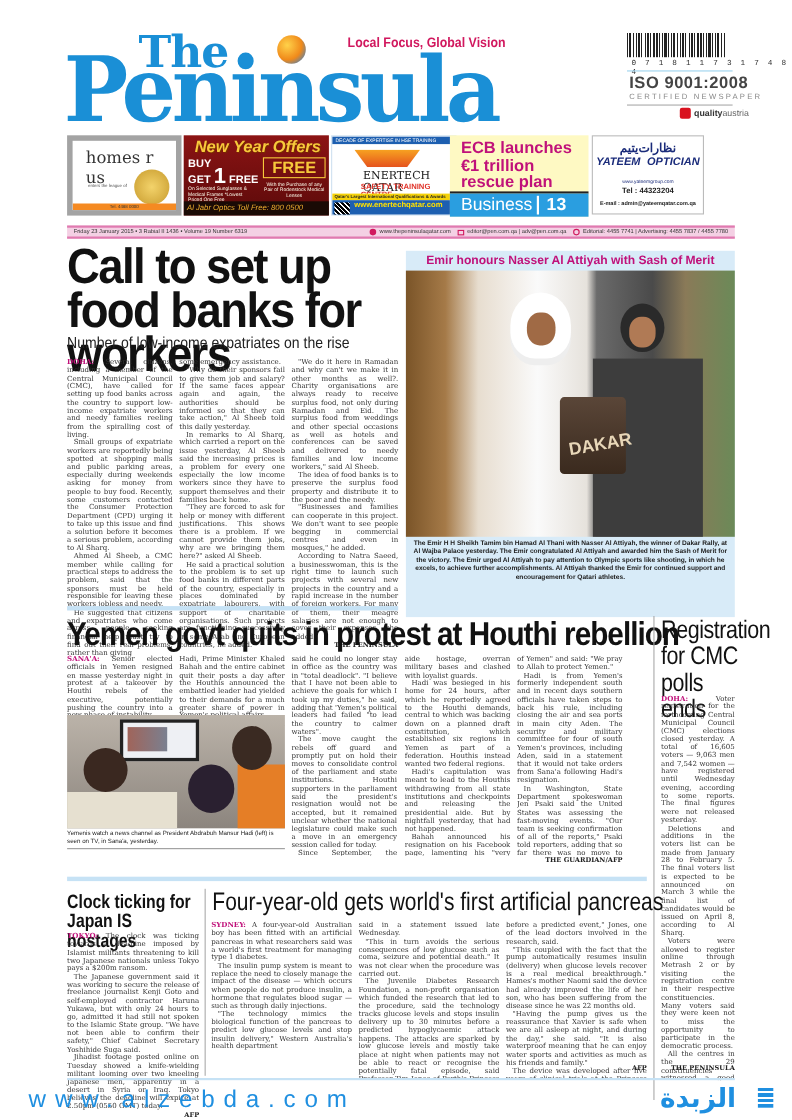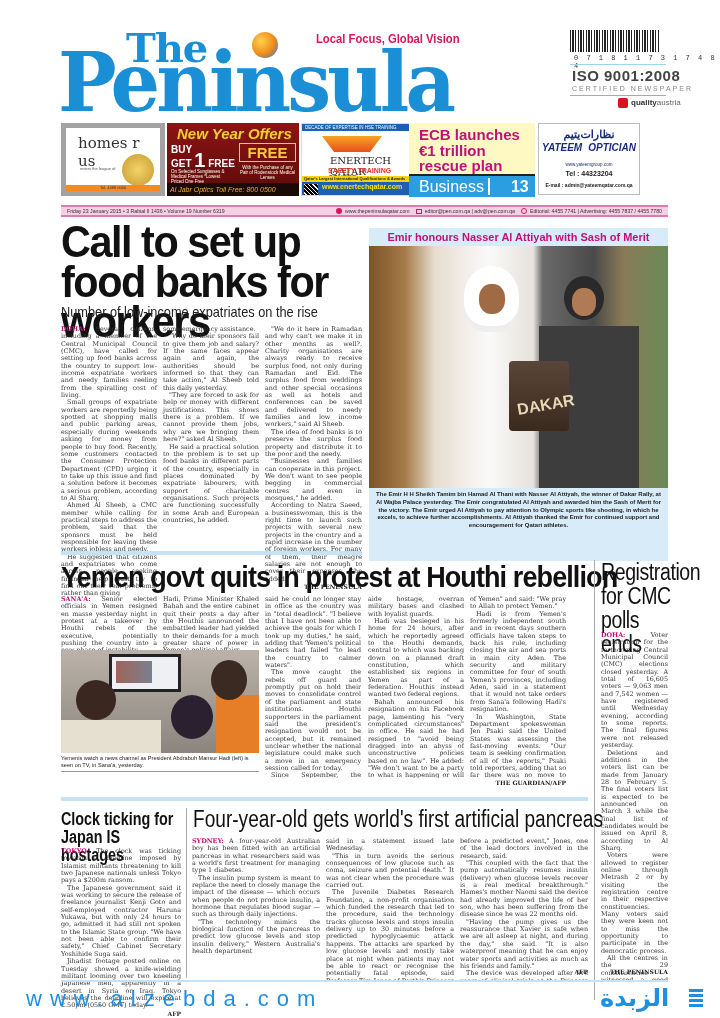--- a/index.html
+++ b/index.html
@@ -38,21 +38,21 @@
 .ad-ener .wing{position:absolute;left:20px;top:12px;width:60px;height:16px;background:linear-gradient(#f7a321,#e5521d);clip-path:polygon(0 0,100% 0,80% 100%,20% 100%)}
 .ad-ener .n1{position:absolute;left:28px;top:31px;font-family:"DejaVu Serif",serif;font-size:10px;color:#222}
 .ad-ener .n2{position:absolute;left:26px;top:43px;font-size:7px;font-weight:bold;color:#e0352b}
 .ad-ener .strip{position:absolute;left:0;right:0;top:52px;height:6px;background:#f5d20a;font-size:4px;color:#222;padding:0 2px;font-weight:bold}
 .ad-ener .bot{position:absolute;left:0;right:0;top:58px;height:15px;background:#1d5fb0;color:#ffe000;font-size:7px;font-weight:bold;padding:1px 0 0 20px}
 .ad-ener .qr{position:absolute;left:2px;top:60px;width:14px;height:12px;background:repeating-linear-gradient(45deg,#000 0 2px,#fff 2px 3px)}
 .ecb{left:409px;top:123px;width:126px;height:74px;background:#fef9c3}
 .ecb .h{position:absolute;left:10px;top:4px;font-family:"Liberation Sans",sans-serif;font-weight:bold;font-size:15px;line-height:15.5px;color:#c0117a}
 .ecb .rule{position:absolute;left:0;right:0;top:51px;height:2px;background:#222}
 .ecb .band{position:absolute;left:0;right:0;top:53px;height:21px;background:#2a9ee0;font-family:"Liberation Sans",sans-serif;font-size:16px;color:#fff;padding:2px 10px;line-height:18px}
-.ecb .band b{padding-left:21px;border-left:2px solid #fff;margin-left:4px}
+.ecb .band b{padding-left:7px;border-left:2px solid #fff;margin-left:4px}
 .yateem{left:538px;top:123px;width:102px;height:72px;border:1px solid #bbb;background:#fff;font-family:"Liberation Sans",sans-serif;text-align:center}
 .yateem .ar{position:absolute;left:4px;right:4px;top:4px;font-size:11px;font-weight:bold;color:#1a2b7a;display:flex;justify-content:center;padding:0 2px}
 .yateem .en{position:absolute;left:3px;right:3px;top:18px;font-size:10px;font-weight:bold;color:#1a2b7a;display:flex;justify-content:space-between;font-style:italic}
 .yateem .url{position:absolute;left:0;right:0;top:38px;font-size:4.5px;color:#1a2b7a}
 .yateem .tel{position:absolute;left:0;right:0;top:46px;font-size:7px;font-weight:bold;color:#222}
 .yateem .mail{position:absolute;left:0;right:0;top:58px;font-size:5px;font-weight:bold;color:#222}
 .dateline{left:61px;top:205px;width:607px;height:12px;background:#f4d0e4;border-top:2px solid #e07ab0;border-bottom:2px solid #e07ab0;font-family:"Liberation Sans",sans-serif;font-size:5.2px;color:#333;display:flex;align-items:center;padding:0 6px}
 .dateline .sp{flex:1}
 .dateline .ic{display:inline-block;width:6px;height:6px;border-radius:50%;background:#d1185e;margin:0 3px 0 6px;vertical-align:middle}
 .dateline .ic.sq{border-radius:0;background:none;border:1px solid #d1185e;height:5px}
@@ -167,20 +167,21 @@
 <div class="abs deck">Number of low-income expatriates on the rise</div>
 <div class="abs col" style="left:61px;top:326px;width:96px">
   <p class="first"><span class="dl">DOHA:</span> <span>Several citizens, including a member of the Central Municipal Council (CMC), have called for setting up food banks across the country to support low-income expatriate workers and needy families reeling from the spiralling cost of living.</span></p>
   <p>Small groups of expatriate workers are reportedly being spotted at shopping malls and public parking areas, especially during weekends asking for money from people to buy food. Recently, some customers contacted the Consumer Protection Department (CPD) urging it to take up this issue and find a solution before it becomes a serious problem, according to Al Sharq.</p>
   <p>Ahmed Al Sheeb, a CMC member while calling for practical steps to address the problem, said that the sponsors must be held responsible for leaving these workers jobless and needy.</p>
   <p>He suggested that citizens and expatriates who come across people seeking financial help must try to find out their real problems, rather than giving</p>
 </div>
 <div class="abs col" style="left:163px;top:326px;width:96px">
   <p class="first">some emergency assistance.</p>
   <p>"Why do their sponsors fail to give them job and salary? If the same faces appear again and again, the authorities should be informed so that they can take action," Al Sheeb told this daily yesterday.</p>
+  <p>In remarks to Al Sharq, which carried a report on the issue yesterday, Al Sheeb said the increasing prices is a problem for every one especially the low income workers since they have to support themselves and their families back home.</p>
   <p>"They are forced to ask for help or money with different justifications. This shows there is a problem. If we cannot provide them jobs, why are we bringing them here?" asked Al Sheeb.</p>
   <p>He said a practical solution to the problem is to set up food banks in different parts of the country, especially in places dominated by expatriate labourers, with support of charitable organisations. Such projects are functioning successfully in some Arab and European countries, he added.</p>
 </div>
 <div class="abs col" style="left:265px;top:326px;width:97px">
   <p>"We do it here in Ramadan and why can't we make it in other months as well?. Charity organisations are always ready to receive surplus food, not only during Ramadan and Eid. The surplus food from weddings and other special occasions as well as hotels and conferences can be saved and delivered to needy families and low income workers," said Al Sheeb.</p>
   <p>The idea of food banks is to preserve the surplus food property and distribute it to the poor and the needy.</p>
   <p>"Businesses and families can cooperate in this project. We don't want to see people begging in commercial centres and even in mosques," he added.</p>
   <p>According to Natra Saeed, a businesswoman, this is the right time to launch such projects with several new projects in the country and a rapid increase in the number of foreign workers. For many of them, their meagre salaries are not enough to cover their expenses, she added.</p>
   <div class="credit">THE PENINSULA</div>
 </div>
@@ -223,20 +224,21 @@
 </div>
 <div class="abs ycap">Yemenis watch a news channel as President Abdrabuh Mansur Hadi (left) is seen on TV, in Sana'a, yesterday.</div>
 <div class="abs col" style="left:265px;top:596px;width:96px;height:182px;overflow:hidden">
   <p class="first">said he could no longer stay in office as the country was in "total deadlock". "I believe that I have not been able to achieve the goals for which I took up my duties," he said, adding that 'Yemen's political leaders had failed "to lead the country to calmer waters".</p>
   <p>The move caught the rebels off guard and promptly put on hold their moves to consolidate control of the parliament and state institutions. Houthi supporters in the parliament said the president's resignation would not be accepted, but it remained unclear whether the national legislature could make such a move in an emergency session called for today.</p>
   <p>Since September, the Houthis had made explicit demands to be closer to political decision making. An initial push on September 19 saw the rebels take control of much of the capital. That move was secured this week when Houthi gunman seized the presidential palace, took Hadi's chief</p>
 </div>
 <div class="abs col" style="left:368px;top:596px;width:96px;height:182px;overflow:hidden">
   <p class="first">aide hostage, overran military bases and clashed with loyalist guards.</p>
   <p>Hadi was besieged in his home for 24 hours, after which he reportedly agreed to the Houthi demands, central to which was backing down on a planned draft constitution, which established six regions in Yemen as part of a federation. Houthis instead wanted two federal regions.</p>
+  <p>Hadi's capitulation was meant to lead to the Houthis withdrawing from all state institutions and checkpoints and releasing the presidential aide. But by nightfall yesterday, that had not happened.</p>
   <p>Bahah announced his resignation on his Facebook page, lamenting his "very complicated circumstances" in office. He said he had resigned to "avoid being dragged into an abyss of unconstructive policies based on no law". He added: "We don't want to be a party to what is happening or will happen." He also offered his "apologies to the patient people</p>
 </div>
 <div class="abs col" style="left:470px;top:596px;width:96px;height:182px;overflow:hidden">
   <p class="first">of Yemen" and said: "We pray to Allah to protect Yemen."</p>
   <p>Hadi is from Yemen's formerly independent south and in recent days southern officials have taken steps to back his rule, including closing the air and sea ports in main city Aden. The security and military committee for four of south Yemen's provinces, including Aden, said in a statement that it would not take orders from Sana'a following Hadi's resignation.</p>
   <p>In Washington, State Department spokeswoman Jen Psaki said the United States was assessing the fast-moving events. "Our team is seeking confirmation of all of the reports," Psaki told reporters, adding that so far there was no move to close the US embassy in Sana'a. "We continue to support a peaceful transition. We've urged all parties and continue to urge all parties to abide by... the peace and national partnership agreement," she said.</p>
 </div>
 <div class="abs credit" style="left:470px;top:779px;width:96px">THE GUARDIAN/AFP</div>
 
 <div class="abs vline" style="left:594px;top:560px;height:440px"></div>

